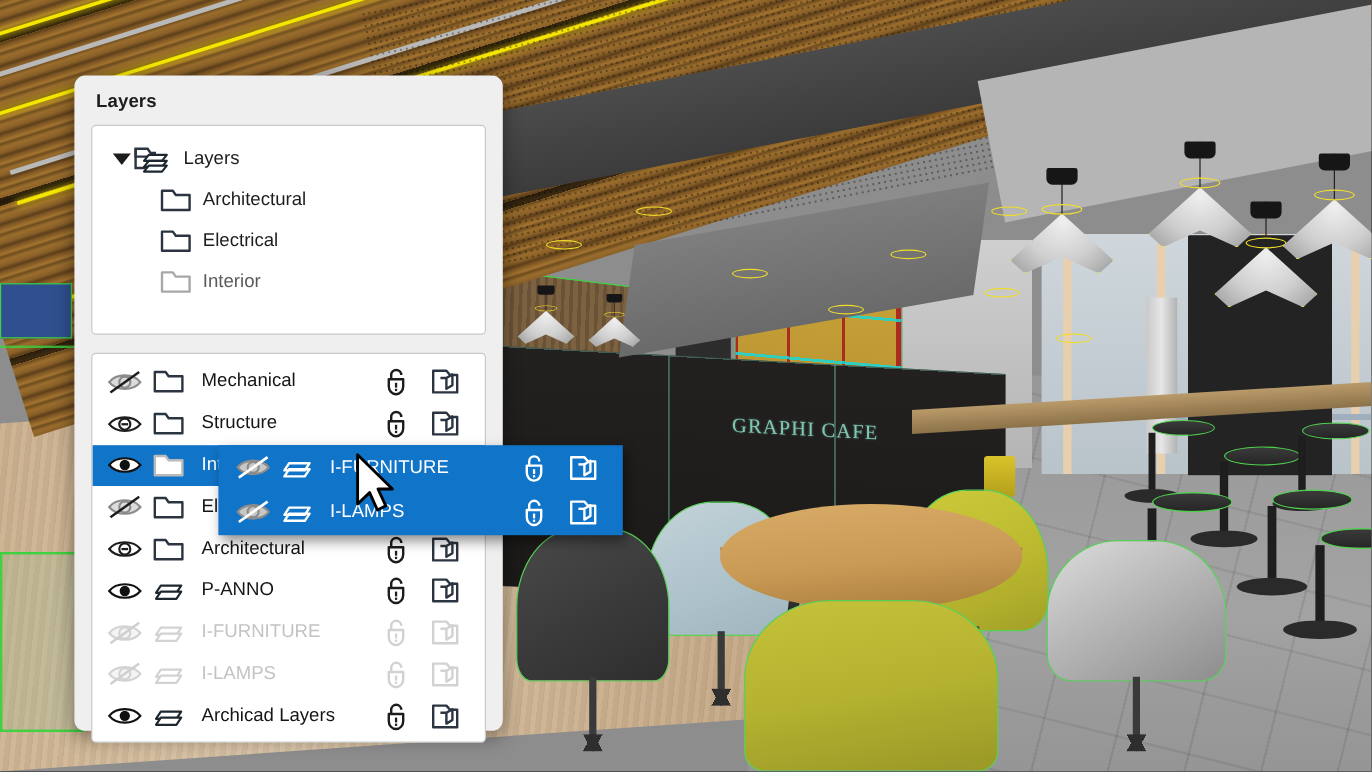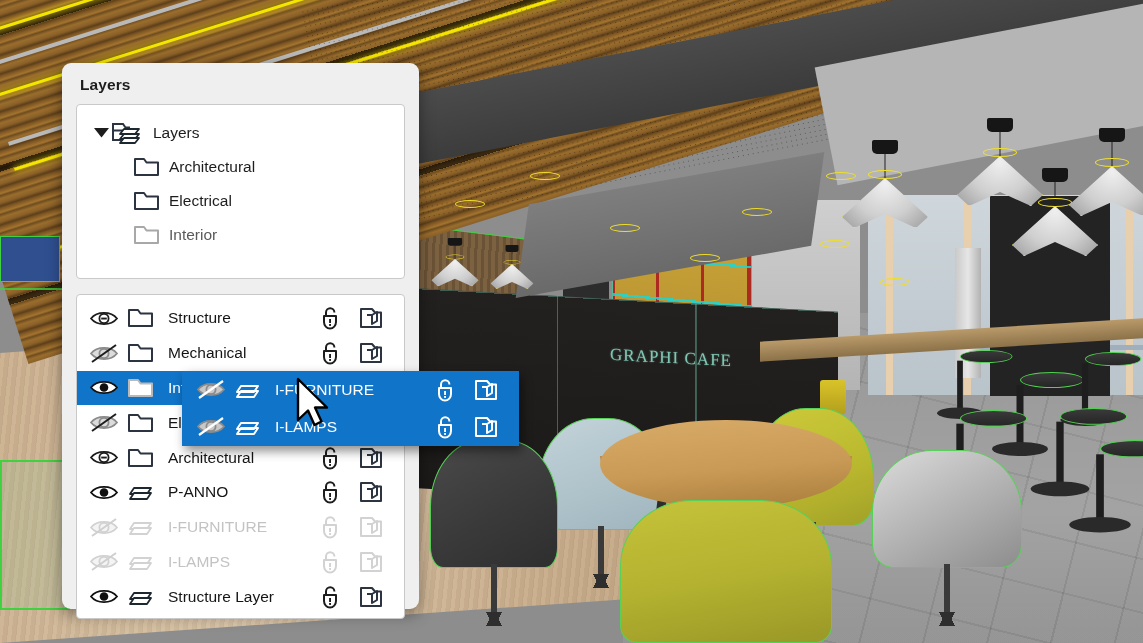--- a/index.html
+++ b/index.html
@@ -530,20 +530,51 @@
         </span>
         <span class="lbl">Interior</span>
       </div>
 
     </div>
 
     <div class="list-box">
 
       <div class="lr">
         <span class="eye-cell">
+          <svg width="30" height="21" viewBox="0 0 30 21">
+            <path d="M2 10.5 C8 3, 22 3, 28 10.5 C22 18, 8 18, 2 10.5 Z" fill="#dcdcdc" stroke="#8b8b8b" stroke-width="1.8"></path>
+            <circle cx="15" cy="10.5" r="4.6" fill="#dcdcdc" stroke="#8b8b8b" stroke-width="1.8"></circle>
+            <line x1="3" y1="19" x2="27" y2="2" stroke="#1d1d1d" stroke-width="2"></line>
+          </svg>
+        </span>
+        <span class="ico-cell">
+          <svg width="27" height="22" viewBox="0 0 27 22">
+            <path d="M2 3 h9 l2.5 3.5 H25 V19 H2 Z" fill="none" stroke="#2b3440" stroke-width="2" stroke-linejoin="round"></path>
+          </svg>
+        </span>
+        <span class="name">Mechanical</span>
+        <span class="lock-cell">
+          <svg width="22" height="24" viewBox="0 0 22 24">
+            <path d="M6 10 V6.5 A4.2 4.2 0 0 1 14.4 6.5" fill="none" stroke="#1d1d1d" stroke-width="2"></path>
+            <path d="M4 10 h12 v6 a6 6.5 0 0 1 -6 6.5 a6 6.5 0 0 1 -6 -6.5 Z" fill="none" stroke="#1d1d1d" stroke-width="2" stroke-linejoin="round"></path>
+            <rect x="9.1" y="13" width="1.9" height="4" fill="#1d1d1d"></rect>
+            <rect x="9.1" y="18" width="1.9" height="1.9" fill="#1d1d1d"></rect>
+          </svg>
+        </span>
+        <span class="cube-cell">
+          <svg width="24" height="24" viewBox="0 0 24 24">
+            <path d="M2 3 h11 l3 3.5 H22 V21 H2 Z" fill="none" stroke="#2b3440" stroke-width="2" stroke-linejoin="round"></path>
+            <path d="M13 9 l5 -3 v9 l-5 3 Z" fill="none" stroke="#2b3440" stroke-width="2" stroke-linejoin="round"></path>
+            <path d="M13 9 h-5" fill="none" stroke="#2b3440" stroke-width="2"></path>
+          </svg>
+        </span>
+      </div>
+
+      <div class="lr">
+        <span class="eye-cell">
           <svg width="30" height="19" viewBox="0 0 30 19">
             <path d="M2 9.5 C8 2, 22 2, 28 9.5 C22 17, 8 17, 2 9.5 Z" fill="#fff" stroke="#1d1d1d" stroke-width="1.8"></path>
             <circle cx="15" cy="9.5" r="4.6" fill="#fff" stroke="#1d1d1d" stroke-width="1.8"></circle>
             <rect x="12.2" y="8.6" width="5.6" height="1.9" fill="#1d1d1d"></rect>
           </svg>
         </span>
         <span class="ico-cell">
           <svg width="27" height="22" viewBox="0 0 27 22">
             <path d="M2 3 h9 l2.5 3.5 H25 V19 H2 Z" fill="none" stroke="#2b3440" stroke-width="2" stroke-linejoin="round"></path>
           </svg>
@@ -559,51 +590,20 @@
         </span>
         <span class="cube-cell">
           <svg width="24" height="24" viewBox="0 0 24 24">
             <path d="M2 3 h11 l3 3.5 H22 V21 H2 Z" fill="none" stroke="#2b3440" stroke-width="2" stroke-linejoin="round"></path>
             <path d="M13 9 l5 -3 v9 l-5 3 Z" fill="none" stroke="#2b3440" stroke-width="2" stroke-linejoin="round"></path>
             <path d="M13 9 h-5" fill="none" stroke="#2b3440" stroke-width="2"></path>
           </svg>
         </span>
       </div>
 
-      <div class="lr">
-        <span class="eye-cell">
-          <svg width="30" height="21" viewBox="0 0 30 21">
-            <path d="M2 10.5 C8 3, 22 3, 28 10.5 C22 18, 8 18, 2 10.5 Z" fill="#dcdcdc" stroke="#8b8b8b" stroke-width="1.8"></path>
-            <circle cx="15" cy="10.5" r="4.6" fill="#dcdcdc" stroke="#8b8b8b" stroke-width="1.8"></circle>
-            <line x1="3" y1="19" x2="27" y2="2" stroke="#1d1d1d" stroke-width="2"></line>
-          </svg>
-        </span>
-        <span class="ico-cell">
-          <svg width="27" height="22" viewBox="0 0 27 22">
-            <path d="M2 3 h9 l2.5 3.5 H25 V19 H2 Z" fill="none" stroke="#2b3440" stroke-width="2" stroke-linejoin="round"></path>
-          </svg>
-        </span>
-        <span class="name">Mechanical</span>
-        <span class="lock-cell">
-          <svg width="22" height="24" viewBox="0 0 22 24">
-            <path d="M6 10 V6.5 A4.2 4.2 0 0 1 14.4 6.5" fill="none" stroke="#1d1d1d" stroke-width="2"></path>
-            <path d="M4 10 h12 v6 a6 6.5 0 0 1 -6 6.5 a6 6.5 0 0 1 -6 -6.5 Z" fill="none" stroke="#1d1d1d" stroke-width="2" stroke-linejoin="round"></path>
-            <rect x="9.1" y="13" width="1.9" height="4" fill="#1d1d1d"></rect>
-            <rect x="9.1" y="18" width="1.9" height="1.9" fill="#1d1d1d"></rect>
-          </svg>
-        </span>
-        <span class="cube-cell">
-          <svg width="24" height="24" viewBox="0 0 24 24">
-            <path d="M2 3 h11 l3 3.5 H22 V21 H2 Z" fill="none" stroke="#2b3440" stroke-width="2" stroke-linejoin="round"></path>
-            <path d="M13 9 l5 -3 v9 l-5 3 Z" fill="none" stroke="#2b3440" stroke-width="2" stroke-linejoin="round"></path>
-            <path d="M13 9 h-5" fill="none" stroke="#2b3440" stroke-width="2"></path>
-          </svg>
-        </span>
-      </div>
-
       <div class="lr selected">
         <span class="eye-cell">
           <svg width="30" height="19" viewBox="0 0 30 19">
             <path d="M2 9.5 C8 2, 22 2, 28 9.5 C22 17, 8 17, 2 9.5 Z" fill="#fff" stroke="#111" stroke-width="1.8"></path>
             <circle cx="15" cy="9.5" r="4.3" fill="#111"></circle>
           </svg>
         </span>
         <span class="ico-cell">
           <svg width="27" height="22" viewBox="0 0 27 22">
             <path d="M2 3 h9 l2.5 3.5 H25 V19 H2 Z" fill="#fff" stroke="#b9b9b9" stroke-width="2" stroke-linejoin="round"></path>
@@ -790,21 +790,21 @@
             <path d="M2 9.5 C8 2, 22 2, 28 9.5 C22 17, 8 17, 2 9.5 Z" fill="#fff" stroke="#111" stroke-width="1.8"></path>
             <circle cx="15" cy="9.5" r="4.3" fill="#111"></circle>
           </svg>
         </span>
         <span class="ico-cell">
           <svg width="27" height="20" viewBox="0 0 27 20">
             <path d="M7 6 L24 6 L20 12 L3 12 Z" fill="#fff" stroke="#1d2730" stroke-width="1.8" stroke-linejoin="round"></path>
             <path d="M7 11 L24 11 L20 17 L3 17 Z" fill="#fff" stroke="#1d2730" stroke-width="1.8" stroke-linejoin="round"></path>
           </svg>
         </span>
-        <span class="name">Structure Layer</span>
+        <span class="name">Archicad Layers</span>
         <span class="lock-cell">
           <svg width="22" height="24" viewBox="0 0 22 24">
             <path d="M6 10 V6.5 A4.2 4.2 0 0 1 14.4 6.5" fill="none" stroke="#1d1d1d" stroke-width="2"></path>
             <path d="M4 10 h12 v6 a6 6.5 0 0 1 -6 6.5 a6 6.5 0 0 1 -6 -6.5 Z" fill="none" stroke="#1d1d1d" stroke-width="2" stroke-linejoin="round"></path>
             <rect x="9.1" y="13" width="1.9" height="4" fill="#1d1d1d"></rect>
             <rect x="9.1" y="18" width="1.9" height="1.9" fill="#1d1d1d"></rect>
           </svg>
         </span>
         <span class="cube-cell">
           <svg width="24" height="24" viewBox="0 0 24 24">

